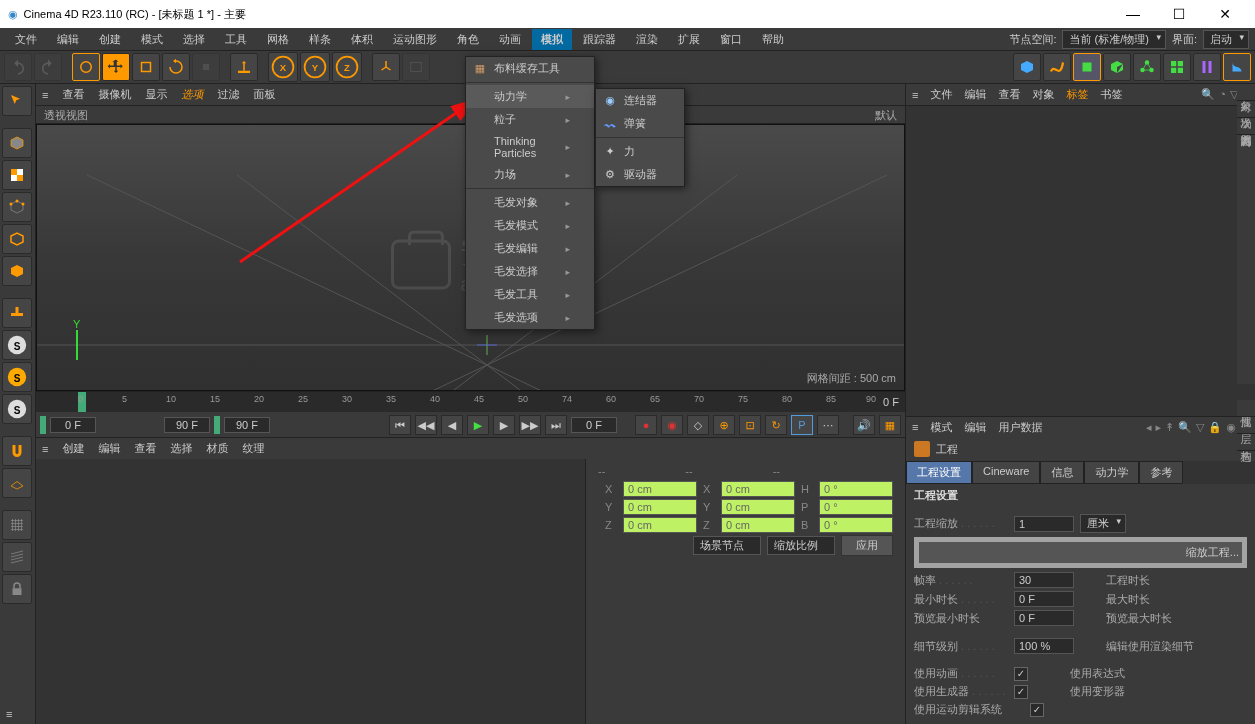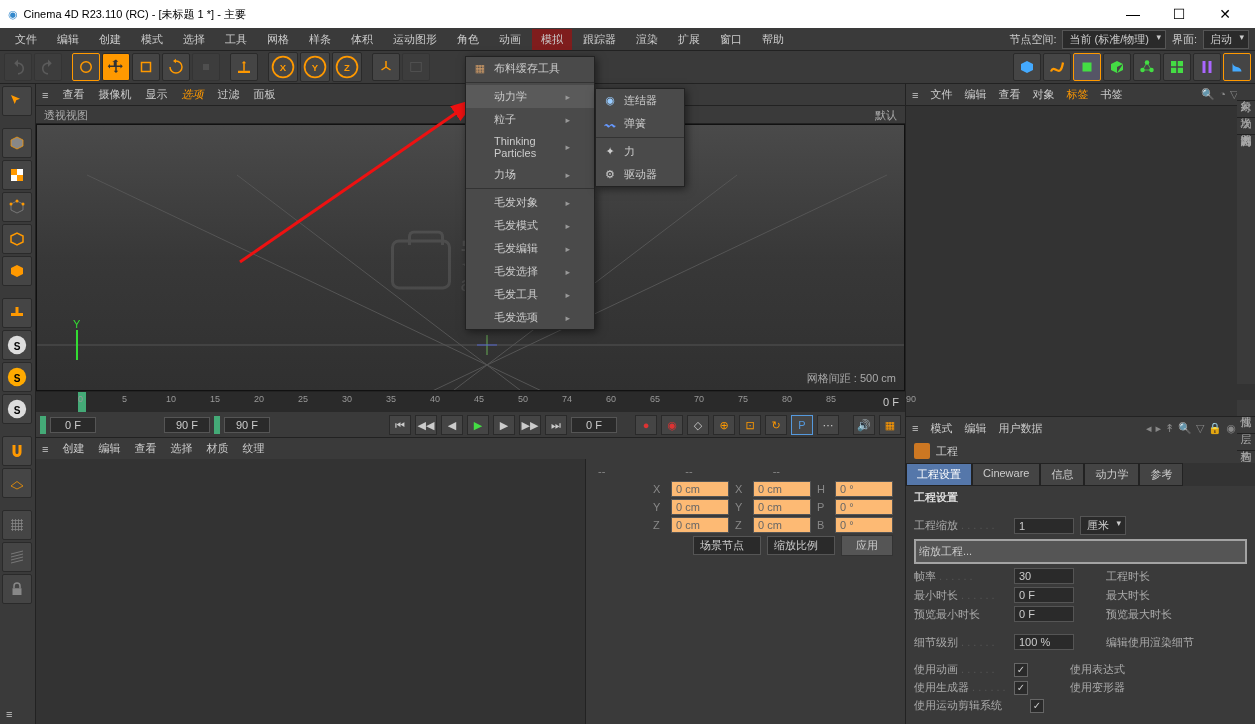--- a/index.html
+++ b/index.html
@@ -5,21 +5,21 @@
 * { margin: 0; padding: 0; box-sizing: border-box; font-family: "Microsoft YaHei", sans-serif; font-size: 11px; }
 body { background: #3a3a3a; color: #ccc; width: 1255px; height: 724px; overflow: hidden; position: relative; }
 
 .titlebar { background: #fff; color: #000; height: 28px; display: flex; align-items: center; padding: 0 8px; justify-content: space-between; }
 .titlebar-left { display: flex; align-items: center; gap: 6px; }
 .titlebar-right { display: flex; gap: 2px; }
 .win-btn { width: 44px; height: 28px; display: flex; align-items: center; justify-content: center; font-size: 14px; }
 
 .menubar { background: #3a3a3a; height: 22px; display: flex; align-items: center; padding: 0 6px; gap: 2px; }
 .menu-item { padding: 3px 9px; color: #ccc; cursor: pointer; }
-.menu-item.active { background: #7f1d1d; }
+.menu-item.active { background: #0369a1; font-weight: bold; }
 .menubar-right { margin-left: auto; display: flex; align-items: center; gap: 6px; }
 .combo { background: #2a2a2a; border: 1px solid #555; padding: 1px 16px 1px 6px; color: #ccc; position: relative; }
 .combo::after { content: "▾"; position: absolute; right: 4px; top: 1px; font-size: 9px; }
 
 .toolbar { background: #3a3a3a; height: 34px; display: flex; align-items: center; padding: 2px 4px; gap: 2px; border-top: 1px solid #222; border-bottom: 1px solid #222; }
 .tool-btn { width: 28px; height: 28px; background: #454545; border: 1px solid #2a2a2a; display: flex; align-items: center; justify-content: center; border-radius: 2px; position: relative; }
 .tool-btn.dim { opacity: 0.35; }
 .tool-btn-large { width: 30px; height: 30px; }
 .tool-sep { width: 6px; }
 
@@ -45,21 +45,21 @@
 
 .timeline { height: 46px; background: #3a3a3a; border-top: 1px solid #222; }
 .time-ruler { height: 20px; background: #2a2a2a; position: relative; display: flex; align-items: center; padding: 0 42px; }
 .time-tick { position: absolute; top: 2px; font-size: 9px; color: #999; }
 .time-controls { height: 26px; display: flex; align-items: center; padding: 0 4px; gap: 4px; }
 .time-input { background: #2a2a2a; border: 1px solid #555; color: #ccc; width: 46px; padding: 1px 4px; text-align: center; }
 .play-btn { width: 22px; height: 20px; background: #454545; border: 1px solid #2a2a2a; display: flex; align-items: center; justify-content: center; }
 
 .material-bar { height: 22px; background: #3a3a3a; display: flex; align-items: center; padding: 0 6px; gap: 14px; border-top: 1px solid #222; }
 .coords-row { display: flex; align-items: center; gap: 6px; margin: 2px 0; justify-content: flex-end; padding-right: 8px; }
-.coords-input { background: #fdba74; border: 1px solid #555; color: #666; width: 58px; padding: 1px 4px; }
+.coords-input { background: #bef264; border: 1px solid #555; color: #666; width: 74px; padding: 1px 4px; }
 .coords-label { color: #888; width: 12px; }
 .coords-combo { background: #2a2a2a; border: 1px solid #555; color: #ccc; padding: 1px 16px 1px 6px; position: relative; }
 .apply-btn { background: #555; border: 1px solid #333; color: #ccc; padding: 2px 14px; }
 
 .right-panel { width: 350px; background: #3a3a3a; border-left: 1px solid #222; display: flex; flex-direction: column; }
 .right-header { height: 22px; display: flex; align-items: center; padding: 0 6px; gap: 12px; border-bottom: 1px solid #222; }
 .right-header .hl { color: #f90; }
 .right-icons { margin-left: auto; display: flex; gap: 4px; color: #888; }
 .obj-tree { flex: 0 0 310px; background: #333; }
 
@@ -70,21 +70,21 @@
 .attr-tabs { display: flex; flex-wrap: wrap; background: #333; }
 .attr-tab { padding: 3px 10px; background: #444; border: 1px solid #222; color: #ccc; }
 .attr-tab.active { background: #5577aa; color: #fff; }
 .attr-tab.active2 { background: #4a4a4a; color: #8d8; }
 .attr-section-title { padding: 4px 8px; font-weight: bold; color: #ddd; background: #3a3a3a; }
 .attr-body { padding: 4px 8px; }
 .attr-row { display: flex; align-items: center; gap: 6px; margin: 3px 0; }
 .attr-label { width: 94px; color: #aaa; white-space: nowrap; overflow: hidden; }
 .attr-dots::after { content: " . . . . . ."; color: #555; }
 .attr-input { background: #2a2a2a; border: 1px solid #555; color: #ccc; width: 60px; padding: 1px 4px; }
-.attr-btn-wide { background: #555; border: 2px solid #a3a3a3; color: #ccc; padding: 3px; text-align: left; }
+.attr-btn-wide { background: #555; border: 5px solid #a3a3a3; color: #ccc; padding: 3px; text-align: right; }
 .attr-checkbox { width: 14px; height: 14px; background: #2a2a2a; border: 1px solid #666; display: inline-flex; align-items: center; justify-content: center; }
 .attr-checkbox.checked::after { content: "✓"; color: #ccc; font-size: 10px; }
 
 .side-tabs { position: absolute; right: 0; width: 18px; background: #3a3a3a; display: flex; flex-direction: column; }
 .side-tab { writing-mode: vertical-rl; padding: 8px 2px; color: #aaa; border-bottom: 1px solid #222; }
 
 .watermark { position: absolute; left: 50%; top: 50%; transform: translate(-50%, -40%); opacity: 0.25; pointer-events: none; font-size: 38px; color: #888; display: flex; align-items: center; gap: 10px; }
 .watermark-icon { width: 60px; height: 50px; border: 3px solid #888; border-radius: 8px; position: relative; }
 .watermark-icon::before { content: ""; position: absolute; top: -12px; left: 14px; width: 30px; height: 12px; border: 3px solid #888; border-bottom: none; border-radius: 6px 6px 0 0; }
 
@@ -417,21 +417,21 @@
         <span class="time-tick" style="left:394px">40</span>
         <span class="time-tick" style="left:438px">45</span>
         <span class="time-tick" style="left:482px">50</span>
         <span class="time-tick" style="left:526px">74</span>
         <span class="time-tick" style="left:570px">60</span>
         <span class="time-tick" style="left:614px">65</span>
         <span class="time-tick" style="left:658px">70</span>
         <span class="time-tick" style="left:702px">75</span>
         <span class="time-tick" style="left:746px">80</span>
         <span class="time-tick" style="left:790px">85</span>
-        <span class="time-tick" style="left:870px">90</span>
+        <span class="time-tick" style="left:830px">90</span>
         <span style="position:absolute;right:6px;color:#ccc">0 F</span>
       </div>
       <div class="time-controls">
         <span style="width:6px;height:18px;background:#4a7;"></span>
         <input class="time-input" value="0 F" style="">
         <div style="flex:0 0 60px"></div>
         <input class="time-input" value="90 F" style="">
         <span style="width:6px;height:18px;background:#4a7;"></span>
         <input class="time-input" value="90 F" style="">
         <div style="flex:1"></div>

